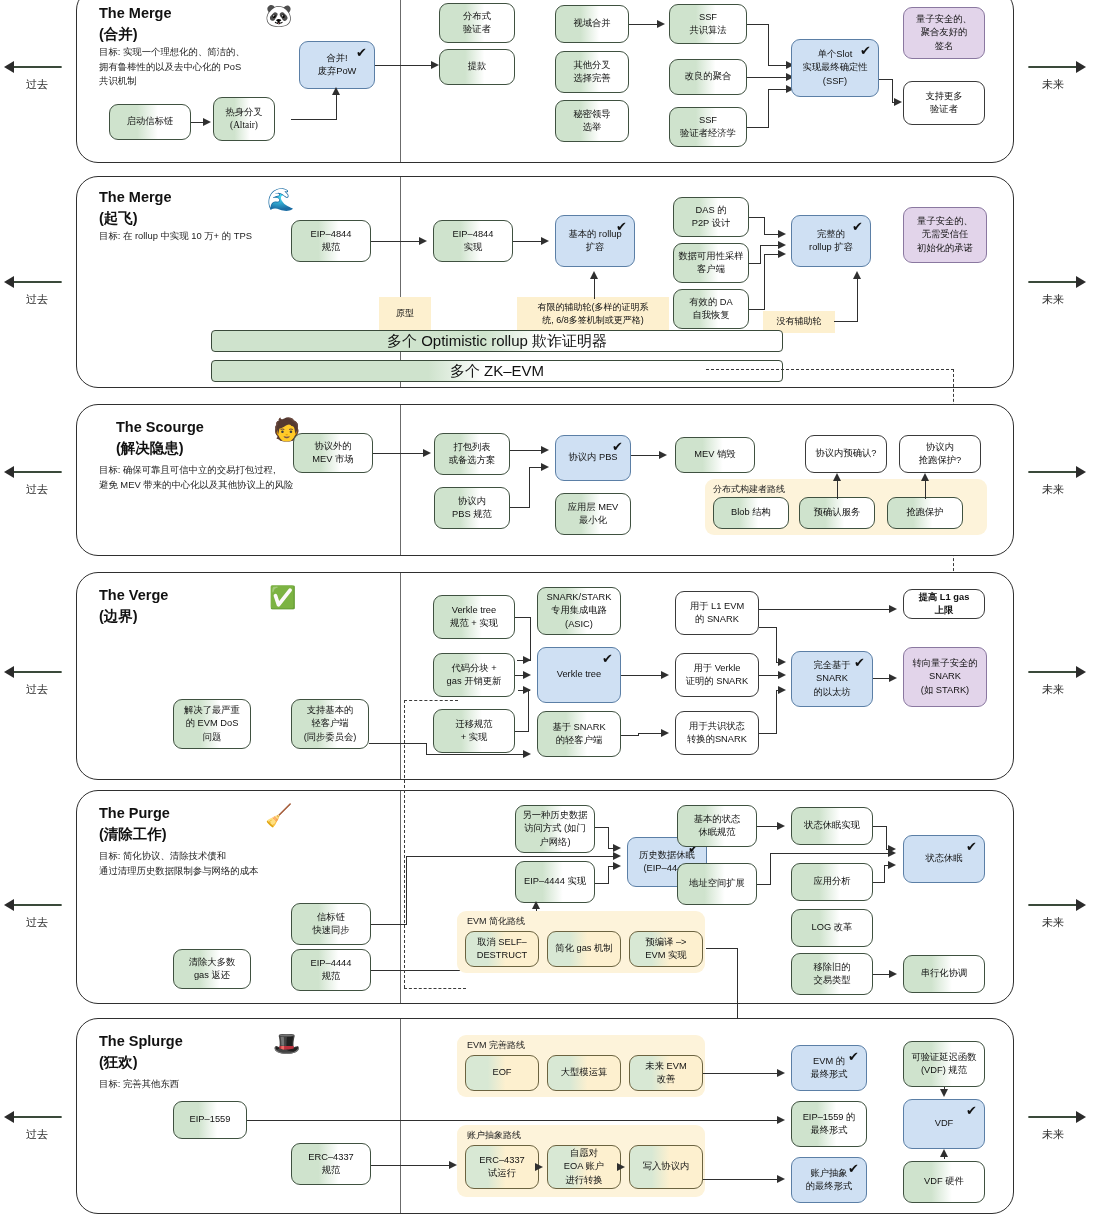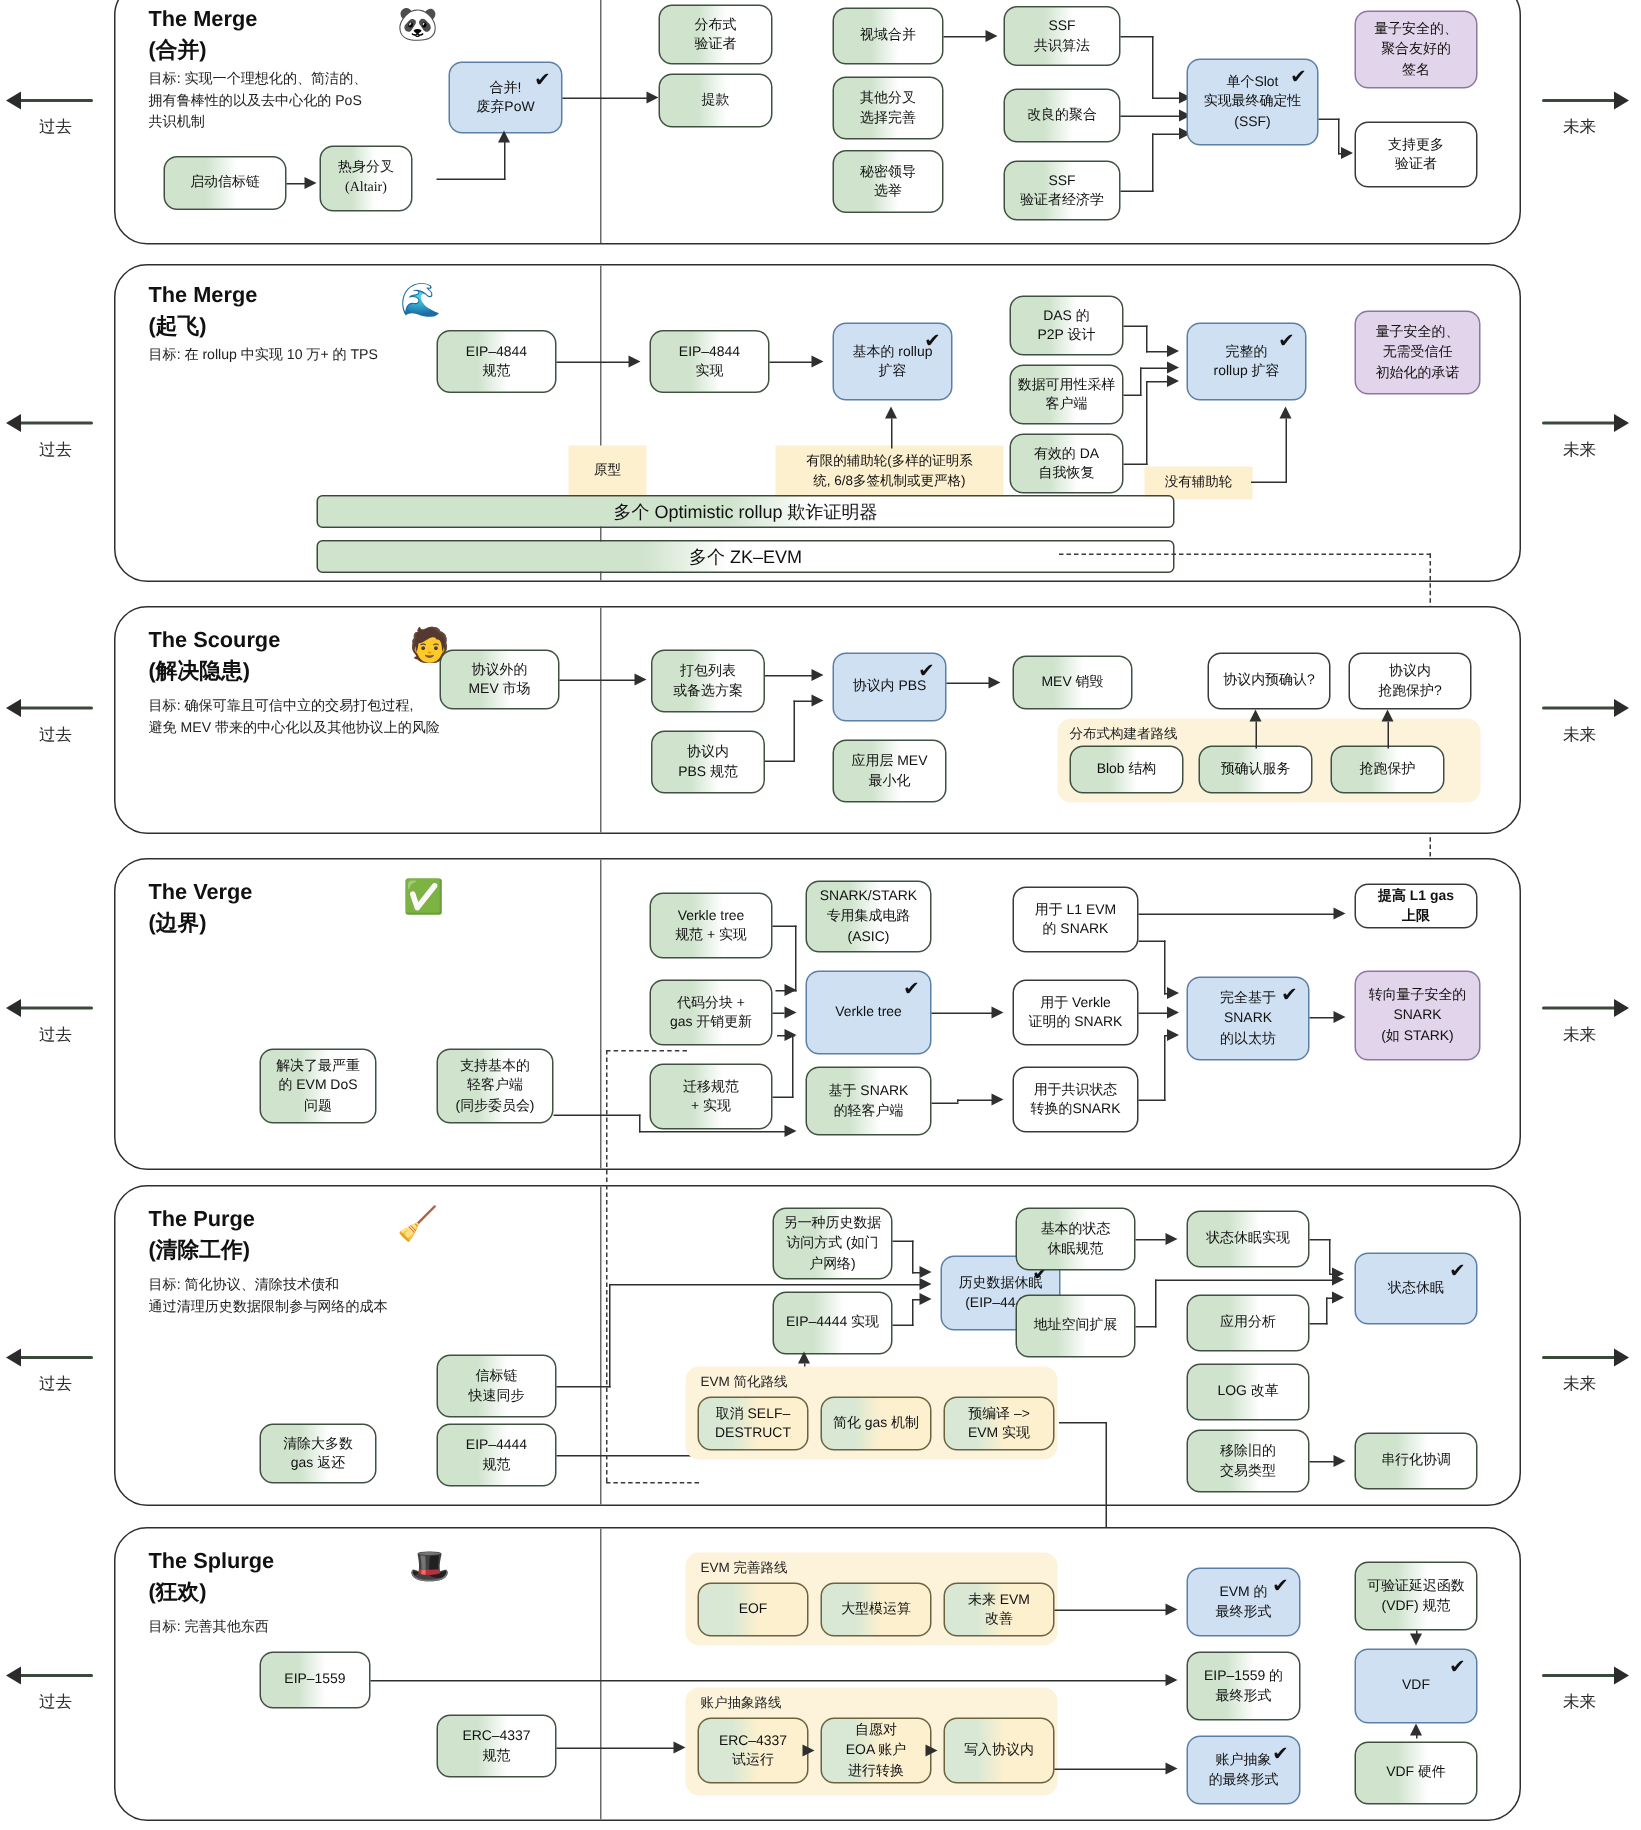--- a/index.html
+++ b/index.html
@@ -143,21 +143,21 @@
     position: absolute;
     font-size: 9px;
     color: #222;
   }
 
   
   .bar {
     position: absolute;
     border: 1.1px solid #3a4a3a;
     border-radius: 4px;
-    font-size: 12px;
+    font-size: 15px;
     color: #111;
     display: flex;
     align-items: center;
     justify-content: center;
   }
   .bar-note {
     position: absolute;
     background: #fdf0cf;
     font-size: 9px;
     line-height: 1.4;
@@ -423,21 +423,21 @@
 
   <div class="dash h" style="left:706px; top:369px; width:248px;"></div>
   <div class="dash v" style="left:953px; top:369px; height:212px;"></div>
   <div class="dash h" style="left:708px; top:580px; width:246px;"></div>
   <div class="dash v" style="left:708px; top:580px; height:22px;"></div>
   <div class="ah d" style="left:704px; top:600px;"></div>
 
   <div class="section" style="top:404px; height:152px;">
     <div class="divider" style="left:323px;"></div>
 
-    <div class="sec-title" style="top:12px;">The Scourge
+    <div class="sec-title" style="top:12px;margin-left:17px;">The Scourge
 (解决隐患)</div>
     <div class="sec-emoji" style="left:196px; top:14px;">🧑</div>
     <div class="sec-goal" style="top:58px;">目标: 确保可靠且可信中立的交易打包过程,
 避免 MEV 带来的中心化以及其他协议上的风险</div>
 
     <div class="node green" style="left:216px; top:28px; width:80px; height:40px;"><span>协议外的
 MEV 市场</span></div>
     <div class="ln h" style="left:296px; top:48px; width:52px;"></div>
     <div class="ah r" style="left:346px; top:44px;"></div>
 

